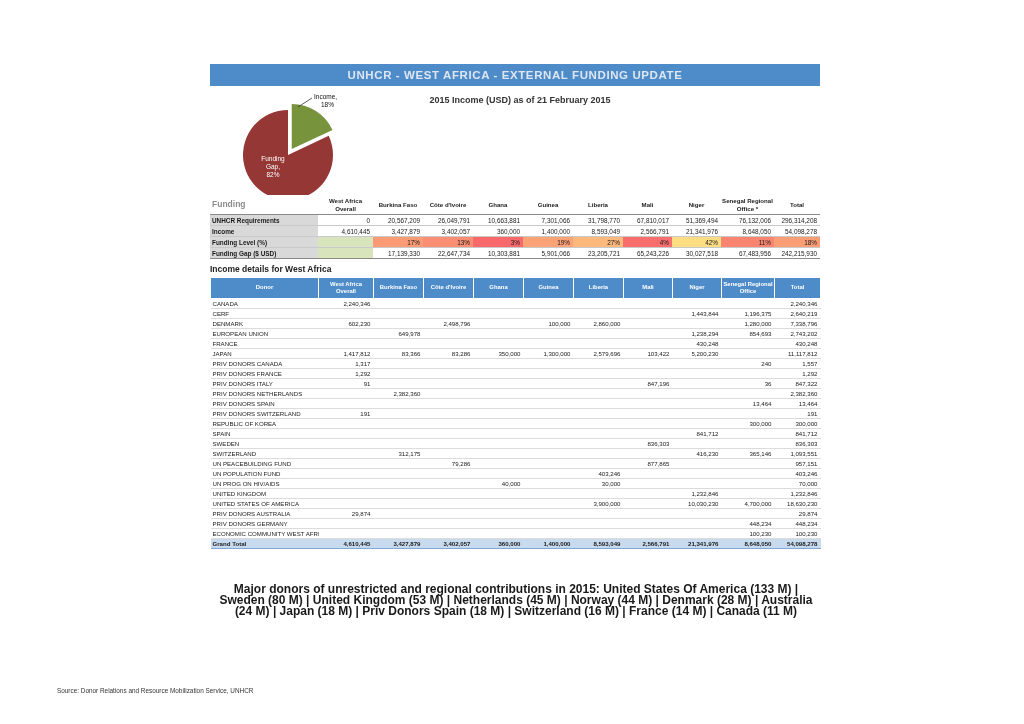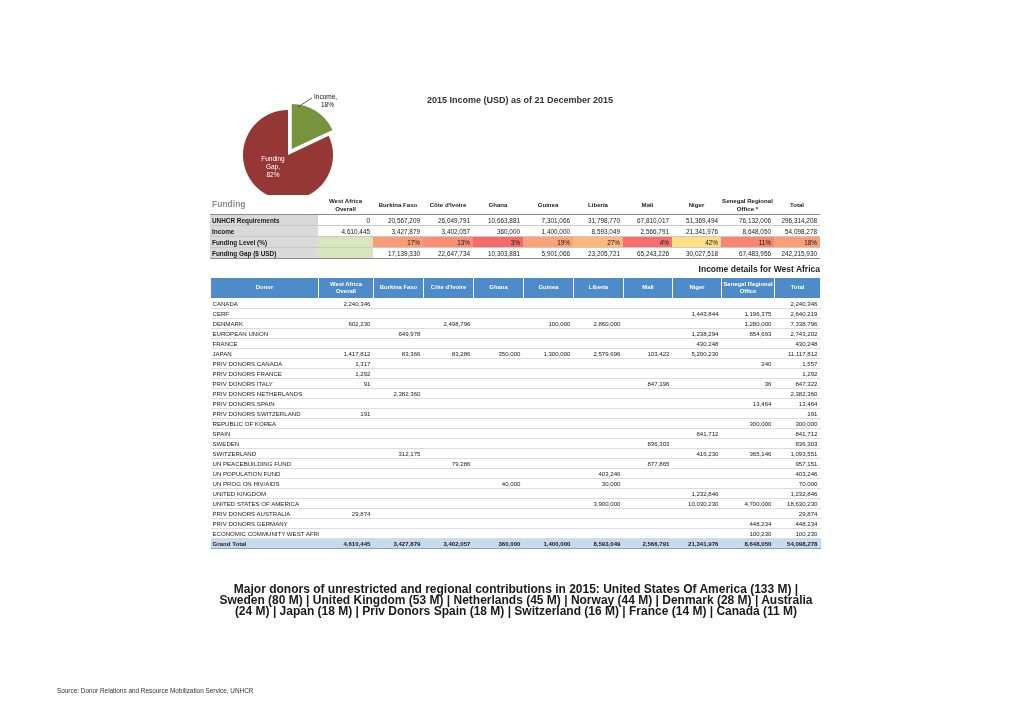--- a/index.html
+++ b/index.html
@@ -20,42 +20,45 @@
   table{border-collapse:collapse;table-layout:fixed;}
   .ftable{position:absolute;left:210px;top:195px;width:610px;font-size:6.4px;}
   .ftable th{font-size:6.1px;font-weight:bold;color:#222;text-align:center;vertical-align:middle;
              padding:2px 1px;border-bottom:1px solid #8a8a8a;background:#fff;line-height:1.25;}
   .ftable th.corner{text-align:left;color:#8c8c8c;font-size:8.5px;padding-left:2px;}
   .ftable td{height:10px;padding:0 3px 0 1px;border-bottom:1px solid #c9c9c9;
              text-align:right;white-space:nowrap;overflow:hidden;background:#fff;}
   .ftable td.rlabel{text-align:left;font-weight:bold;background:#d9d9d9;padding-left:2px;}
   .ftable tr:last-child td{border-bottom:1px solid #8a8a8a;}
 
-  .details-title{position:absolute;left:210px;top:264px;width:610px;text-align:right;
+  .details-title{position:absolute;left:210px;top:264px;width:610px;text-align:left;
                  font-size:8.5px;font-weight:bold;color:#222;}
   .dtable{position:absolute;left:210px;top:277px;width:610px;font-size:6.1px;}
   .dtable th{background:#4d8bc9;color:#ffffff;font-weight:bold;font-size:5.9px;text-align:center;
              vertical-align:middle;height:18px;padding:1px;border:1px solid #ffffff;line-height:1.2;}
   .dtable td{height:9px;padding:0 3px 0 2px;border-bottom:1px solid #dcdcdc;
              text-align:right;white-space:nowrap;overflow:hidden;background:#fff;}
   .dtable td.dname{text-align:left;text-transform:uppercase;color:#222;}
   .dtable tr.gtotal td{background:#c8daee;font-weight:bold;border-top:1px solid #7fa9d4;
                        border-bottom:1px solid #7fa9d4;}
 
   .majors{position:absolute;left:218px;top:584px;width:596px;text-align:center;
           font-size:12px;font-weight:bold;line-height:11px;color:#1a1a1a;}
   .footer{position:absolute;left:57px;top:687px;font-size:6.4px;color:#333;}
 </style>
 </head>
 <body>
 
 <div class="sheet">
 
-
-  <div class="chart-title">2015 Income (USD) as of 21 December 2015</div>
+  <div class="banner">
+    <span>UNHCR - WEST AFRICA - EXTERNAL FUNDING UPDATE</span>
+  </div>
+
+  <div class="chart-title">2015 Income (USD) as of 21 February 2015</div>
 
   <div class="pie-wrap">
     <svg viewBox="0 0 140 118" width="140" height="118">
       <path d="M62 64 L102.72 44.84 A45 45 0 1 1 62 19 Z" fill="#953735"></path>
       <path d="M65.75 58.09 L65.75 13.09 A45 45 0 0 1 106.47 38.93 Z" fill="#77933C"></path>
       <line x1="72" y1="16" x2="86" y2="7" stroke="#333" stroke-width="0.8"></line>
       <text id="pie-inc-1" x="88" y="8" font-size="6.5" fill="#111">Income,</text>
       <text id="pie-inc-2" x="95" y="16" font-size="6.5" fill="#111">18%</text>
       <text id="pie-gap-1" x="47" y="70" font-size="6.5" fill="#ffffff" text-anchor="middle">Funding</text>
       <text id="pie-gap-2" x="47" y="78" font-size="6.5" fill="#ffffff" text-anchor="middle">Gap,</text>

